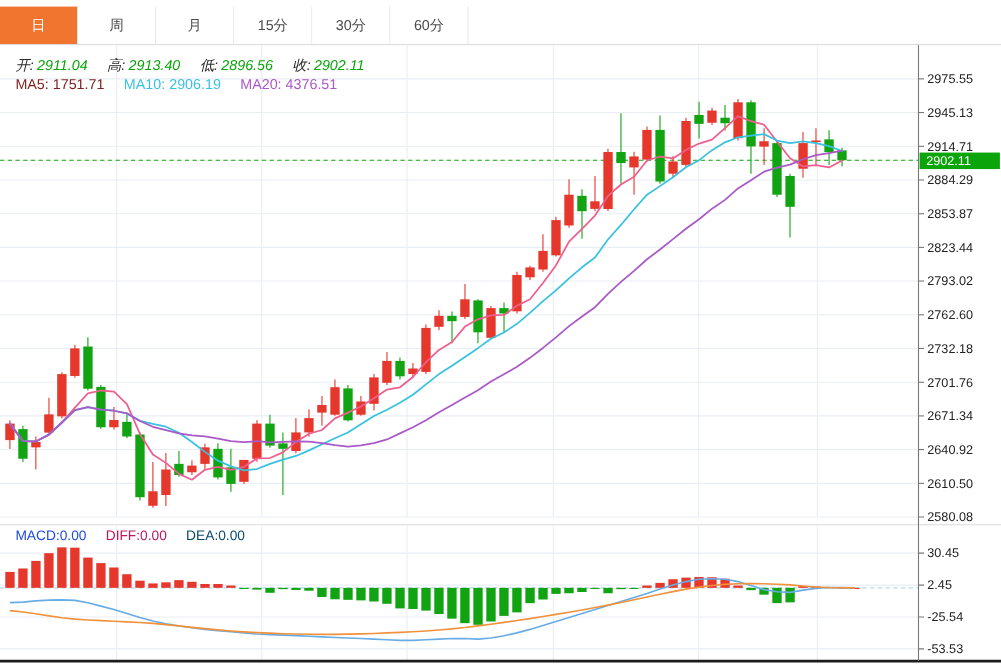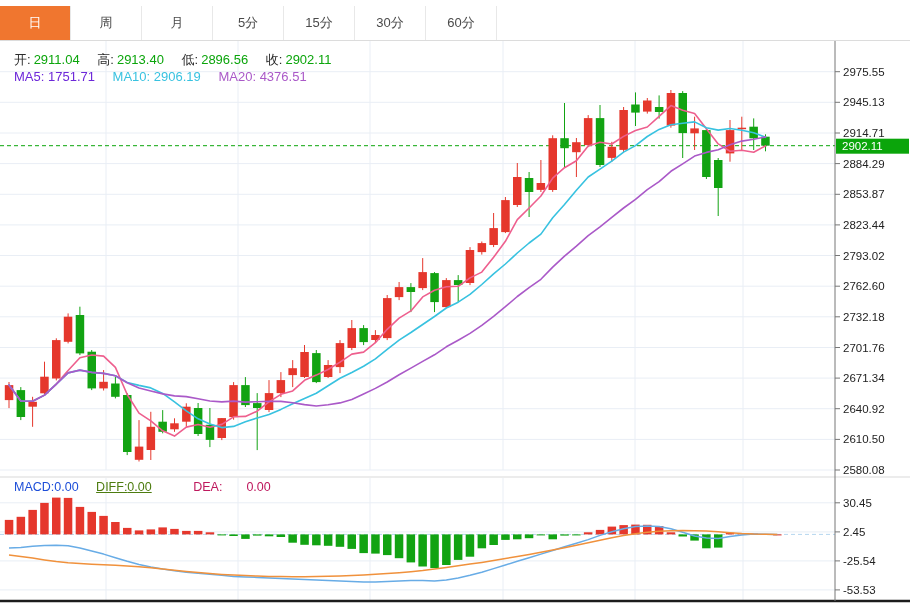--- a/index.html
+++ b/index.html
@@ -10,23 +10,23 @@
           border-bottom:1px solid #dcdcdc;display:flex;align-items:stretch;box-sizing:border-box;}
   .tab{width:71px;box-sizing:border-box;display:flex;align-items:center;justify-content:center;
        font-size:13px;color:#4a4a4a;border-right:1px solid #e8e8e8;cursor:pointer;background:#fff;margin-top:6px;}
   .tab.active{color:#fff;margin-top:6px;}
   .legend{position:absolute;white-space:nowrap;font-size:13px;letter-spacing:0;}
   .legend span{display:inline-block;}
   .lg-gap{margin-right:14px;}
   .lbl{color:#2b2b2b;margin-right:3px;}
   .legend-macd{font-size:12.5px;}
 </style>
-<style>.val-g{color:#0ba50b;} .ma5{color:#6d28d9;text-align:right;} .ma10{color:#38c2e0;text-align:center;}
-   .ma20{color:#aa59c8;text-align:right;} .mc{color:#1d4ed8;} .df{color:#4d7c0f;text-decoration:underline;}
-   .de{color:#be185d;margin-left:24px;} .tab.active{background:#f0762f;}</style></head>
+<style>.val-g{color:#0ba50b;} .ma5{color:#7f1d1d;text-align:right;} .ma10{color:#38c2e0;text-align:center;}
+   .ma20{color:#aa59c8;text-align:right;} .mc{color:#1d4ed8;} .df{color:#be185d;}
+   .de{color:#0c4a6e;} .tab.active{background:#f0762f;}</style></head>
 <body>
 
 <div class="app">
 
   <svg id="chart" width="910" height="604" viewBox="0 0 910 604">
       <g stroke="#e9eef5" stroke-width="1">
         <line x1="0" y1="71.7" x2="835" y2="71.7"></line>
         <line x1="0" y1="102.3" x2="835" y2="102.3"></line>
         <line x1="0" y1="133.0" x2="835" y2="133.0"></line>
         <line x1="0" y1="163.6" x2="835" y2="163.6"></line>
@@ -308,27 +308,26 @@
       <g>
         <rect x="836" y="138.7" width="73" height="15" fill="#0ba50b"></rect>
         <text x="842" y="150.2" font-size="11.5" fill="#ffffff">2902.11</text>
       </g>
     </svg>
 
   <div class="tabbar" id="tabbar">
       <div class="tab active">日</div>
       <div class="tab">周</div>
       <div class="tab">月</div>
-      <div class="tab">5分</div>
       <div class="tab">15分</div>
       <div class="tab">30分</div>
       <div class="tab">60分</div>
     </div>
 
-  <div class="legend" style="left:14px;top:51px;">
+  <div class="legend" style="left:14px;top:51px;font-style:italic;">
     <span class="lbl">开:</span><span class="val-g lg-gap">2911.04</span>
     <span class="lbl">高:</span><span class="val-g lg-gap">2913.40</span>
     <span class="lbl">低:</span><span class="val-g lg-gap">2896.56</span>
     <span class="lbl">收:</span><span class="val-g">2902.11</span>
   </div>
 
   <div class="legend" style="left:14px;top:69px;">
     <span class="ma5">MA5:</span> <span class="ma5 lg-gap">1751.71</span>
     <span class="ma10">MA10:</span> <span class="ma10 lg-gap">2906.19</span>
     <span class="ma20">MA20:</span> <span class="ma20">4376.51</span>

